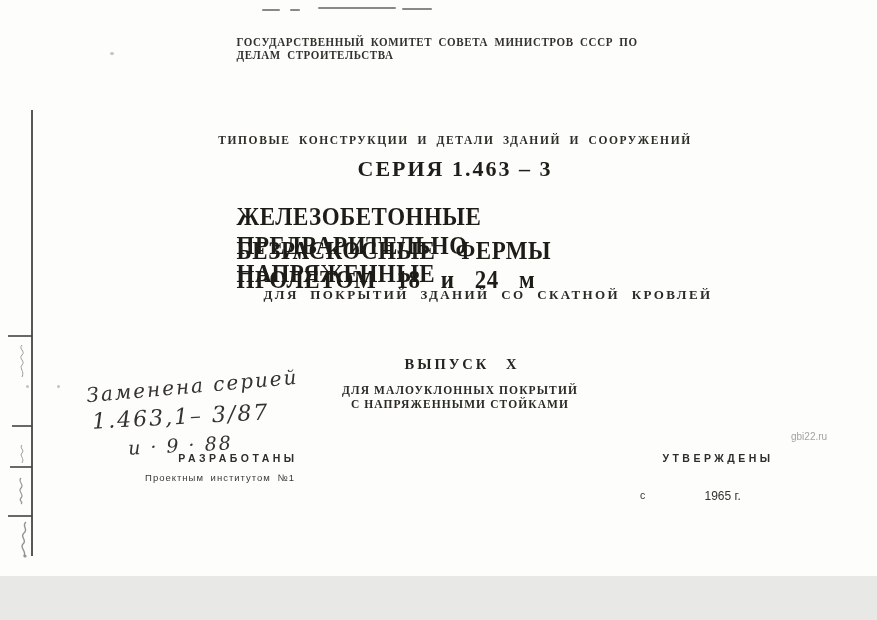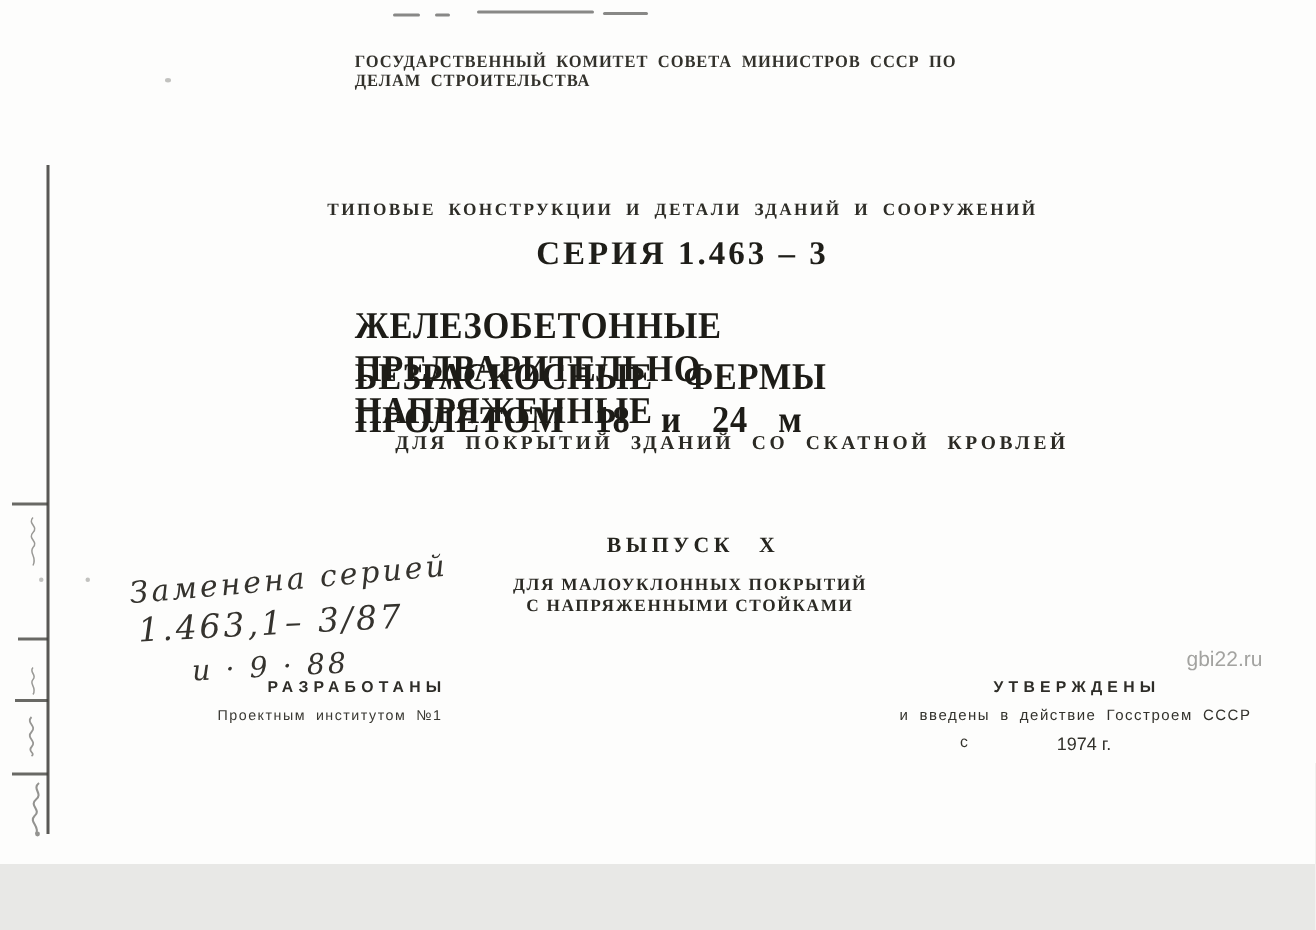--- a/index.html
+++ b/index.html
@@ -34,21 +34,21 @@
   
   .sans{font-family:"Liberation Sans","DejaVu Sans",sans-serif;}
   .dev-head{top:452px;left:238px;font-size:10.5px;font-weight:bold;letter-spacing:3.5px;color:#2e2d28;}
   .dev-l1{top:472px;left:220px;font-size:9.5px;letter-spacing:1px;word-spacing:3px;color:#3a3933;}
   .dev-l2{top:486px;left:230px;font-size:10px;letter-spacing:1px;word-spacing:4px;color:#33322c;}
   .app-head{top:452px;left:718px;font-size:10.5px;font-weight:bold;letter-spacing:3.5px;color:#2e2d28;}
   .app-l1{top:472px;left:717px;font-size:10px;letter-spacing:1px;word-spacing:3px;color:#33322c;}
   .app-l2{top:489px;left:640px;width:160px;display:flex;justify-content:space-between;font-size:10.5px;color:#33322c;}
   .app-year{font-size:12px;}
 
-  .watermark{top:431px;left:791px;font-family:"Liberation Sans",sans-serif;font-size:14px;color:#a3a3a0;}
+  .watermark{top:431px;left:791px;font-family:"Liberation Sans",sans-serif;font-size:10px;color:#a3a3a0;}
 
   
   .v-line{left:31px;top:110px;width:2px;height:446px;background:#3c3b37;opacity:.85;}
   .tick{height:1.5px;background:#44433e;opacity:.8;}
   .scribble{opacity:.55;}
 
   
   .bottom-line{left:40px;top:596px;width:812px;height:2px;background:#3a3935;opacity:.85;}
   .bottom-dash{left:818px;top:601px;width:26px;height:2px;background:#55544f;opacity:.8;}
   .footer-mark{left:762px;top:598px;font-size:8px;font-style:italic;color:#8b8a85;letter-spacing:1px;transform:scaleY(.9);}
@@ -80,24 +80,23 @@
   </div>
 
   <div class="abs hand hw1">Заменена серией</div>
   <div class="abs hand hw2">1.463,1– 3/87</div>
   <div class="abs hand hw3">и · 9 · 88</div>
 
   <div class="abs ctr sans dev-head">РАЗРАБОТАНЫ</div>
   <div class="abs ctr sans dev-l1">Проектным институтом №1</div>
 
   <div class="abs ctr sans app-head">УТВЕРЖДЕНЫ</div>
-  <div class="abs ctr sans app-l1">и введены в действие Госстроем СССР</div>
   <div class="abs sans app-l2">
     <span>с</span>
-    <span class="app-year">1974 г.</span>
+    <span class="app-year">1965 г.</span>
     <span></span>
   </div>
 
   <div class="abs watermark">gbi22.ru</div>
 
   <div class="abs v-line"></div>
   <div class="abs tick" style="left:8px;top:335px;width:24px;"></div>
   <div class="abs tick" style="left:12px;top:425px;width:20px;"></div>
   <div class="abs tick" style="left:10px;top:466px;width:22px;"></div>
   <div class="abs tick" style="left:8px;top:515px;width:24px;"></div>

